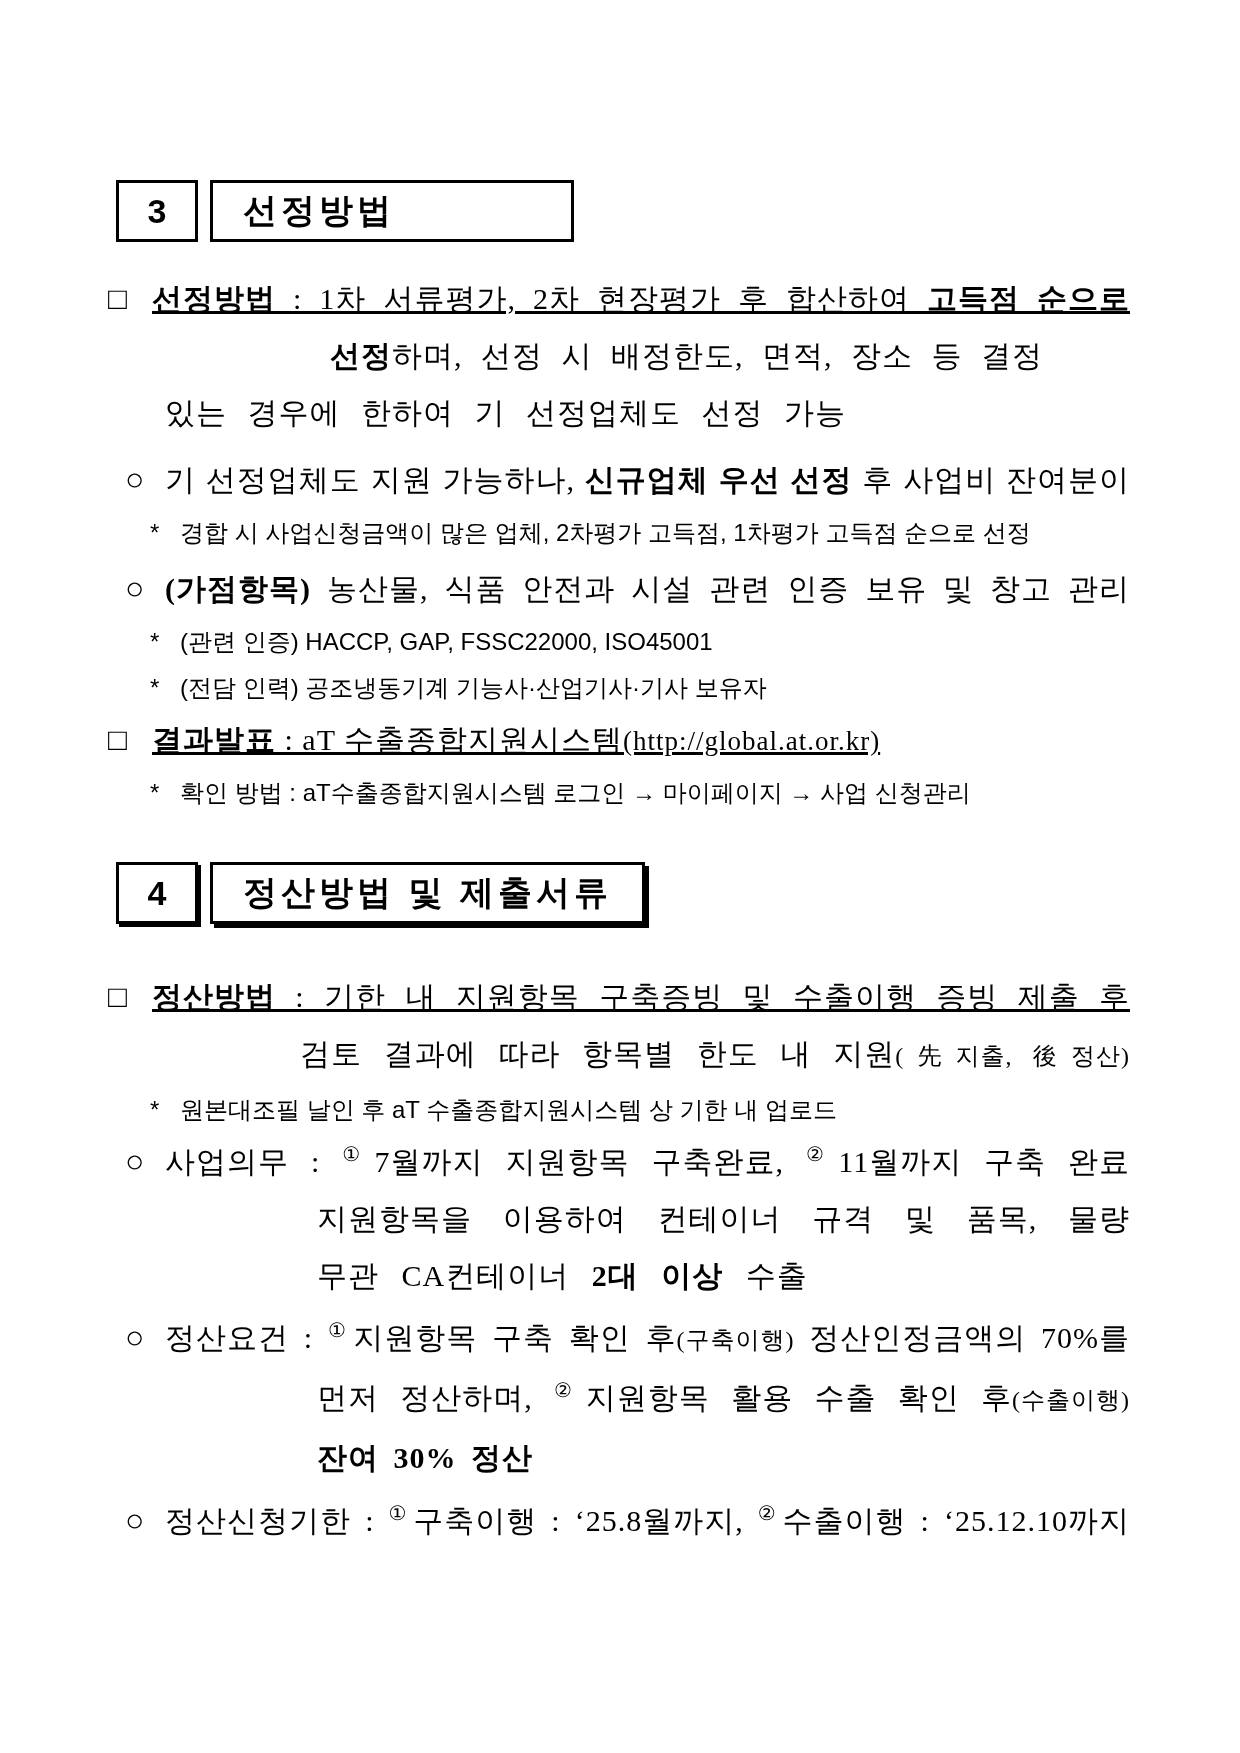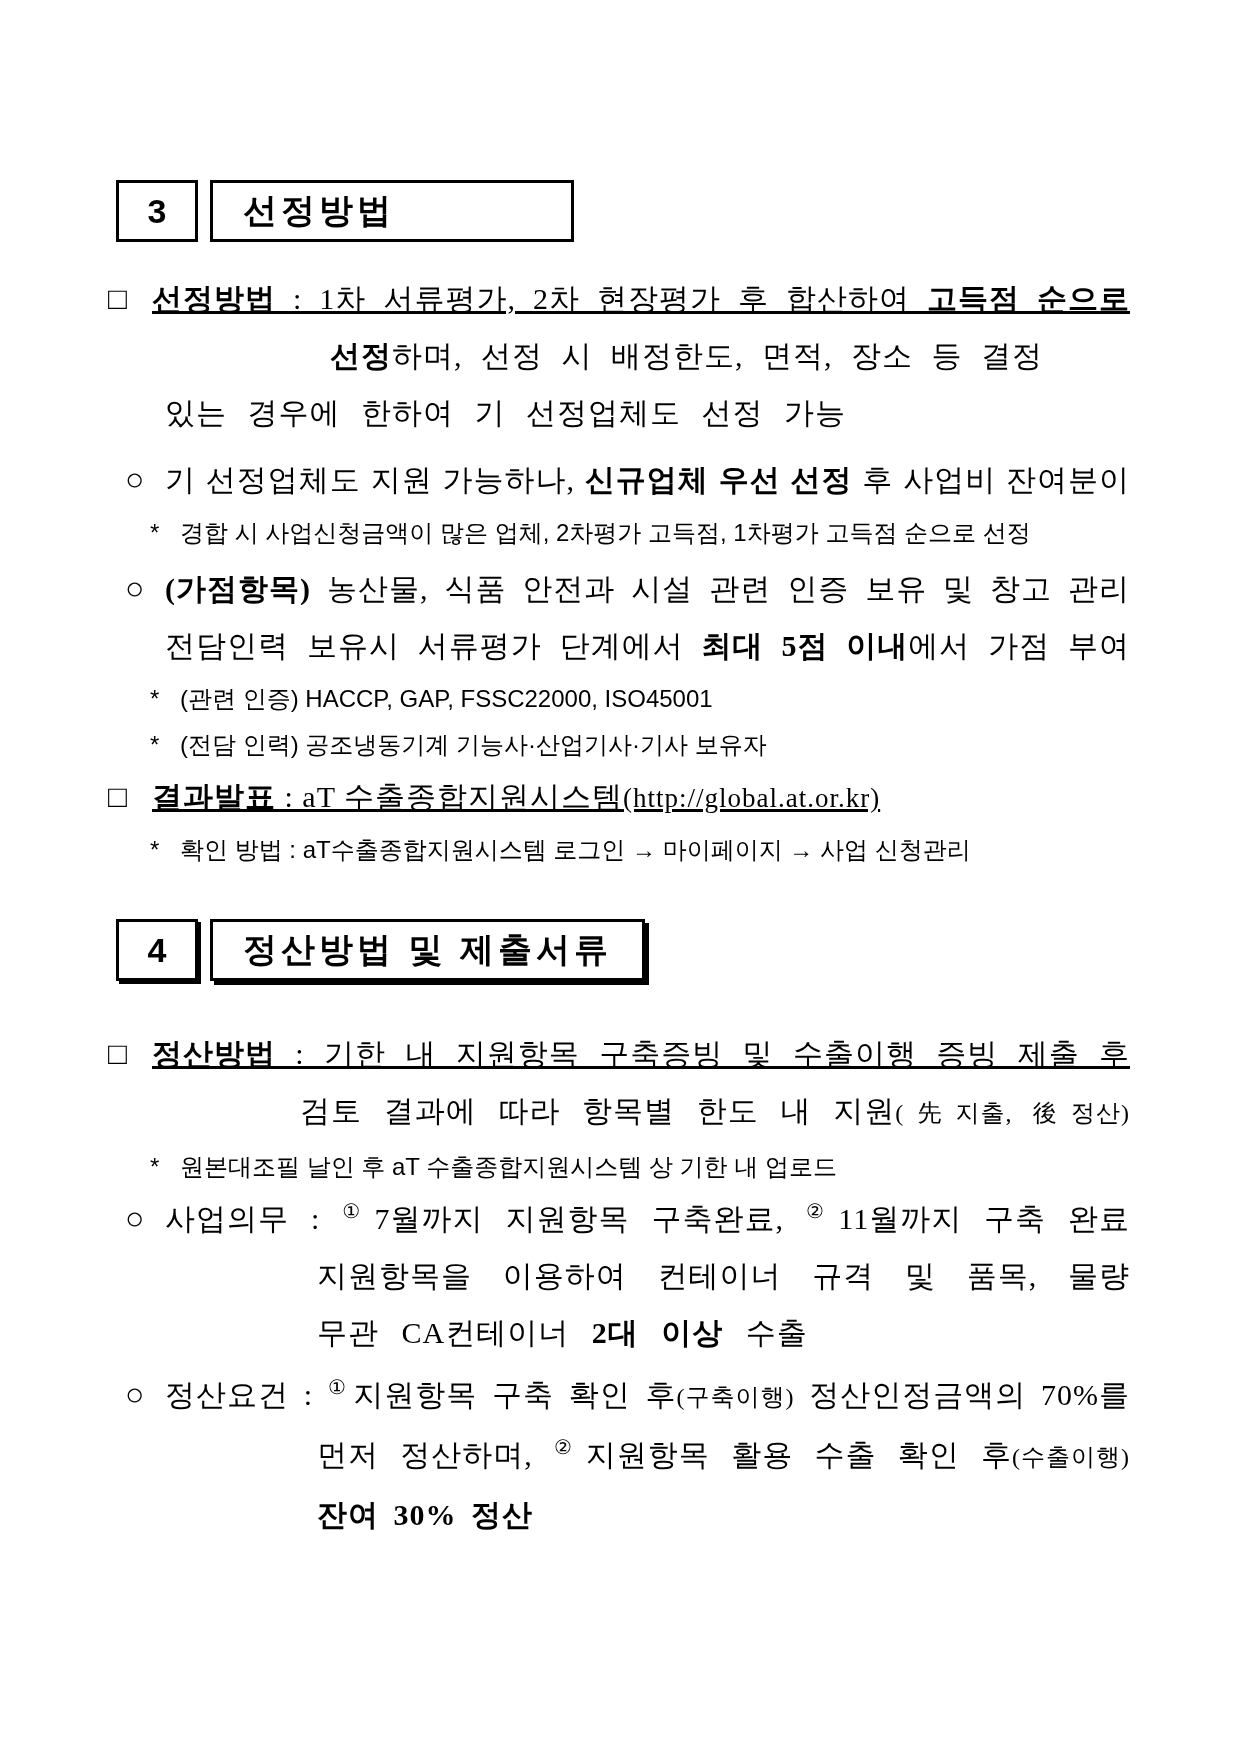--- a/index.html
+++ b/index.html
@@ -87,23 +87,20 @@
       <span class="mk mk-ci">○</span><span>기 선정업체도 지원 가능하나, </span><span class="b">신규업체 우선 선정</span><span> 후 사업비 잔여분이</span>
     </div>
 
     <div class="nl ml150 mt2">
       <span class="mk mk-st">*</span><span>경합 시 사업신청금액이 많은 업체, 2차평가 고득점, 1차평가 고득점 순으로 선정</span>
     </div>
 
     <div class="bl ml125 w1005 just mt4">
       <span class="mk mk-ci">○</span><span class="b">(가점항목)</span><span> 농산물, 식품 안전과 시설 관련 인증 보유 및 창고 관리</span>
     </div>
-    <div class="bl ml165 w965 just">
-      <span>전담인력 보유시 서류평가 단계에서 </span><span class="b">최대 5점 이내</span><span>에서 가점 부여</span>
-    </div>
 
     <div class="nl ml150 mt2">
       <span class="mk mk-st">*</span><span>(관련 인증) HACCP, GAP, FSSC22000, ISO45001</span>
     </div>
     <div class="nl ml150">
       <span class="mk mk-st">*</span><span>(전담 인력) 공조냉동기계 기능사·산업기사·기사 보유자</span>
     </div>
 
     <div class="bl ml108">
       <span class="mk mk-sq">□</span><span class="b">결과발표</span><span> : aT 수출종합지원시스템</span><span class="smu">(http://global.at.or.kr)</span>
@@ -148,15 +145,18 @@
     <div class="bl ml125 w1005 just mt5">
       <span class="mk mk-ci">○</span><span>정산요건 : </span><span class="sup">①</span><span>지원항목 구축 확인 후</span><span class="sm">(구축이행)</span><span> 정산인정금액의 70%를</span>
     </div>
     <div class="bl ml317 w813 just">
       <span>먼저 정산하며, </span><span class="sup">②</span><span>지원항목 활용 수출 확인 후</span><span class="sm">(수출이행)</span>
     </div>
     <div class="bl ml317 ws6">
       <span>잔여 30% 정산</span>
     </div>
 
+    <div class="bl ml125 w1005 just mt6">
+      <span class="mk mk-ci">○</span><span>정산신청기한 : </span><span class="sup">①</span><span>구축이행 : ‘25.8월까지, </span><span class="sup">②</span><span>수출이행 : ‘25.12.10까지</span>
+    </div>
   </section>
 
 </div>
 
 </body></html>

